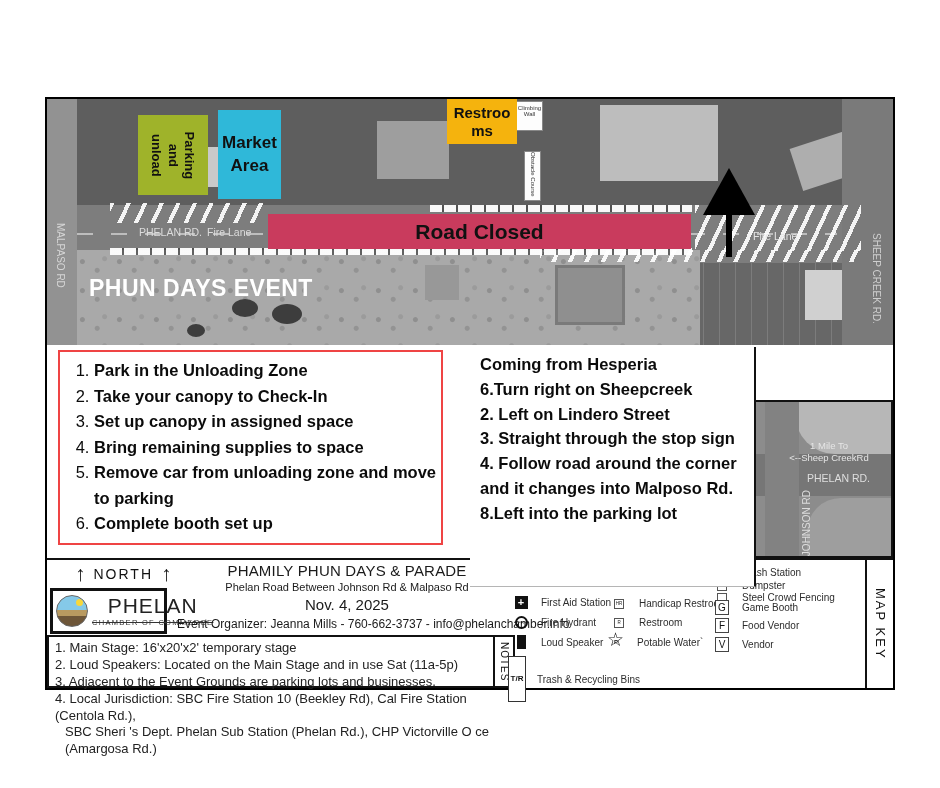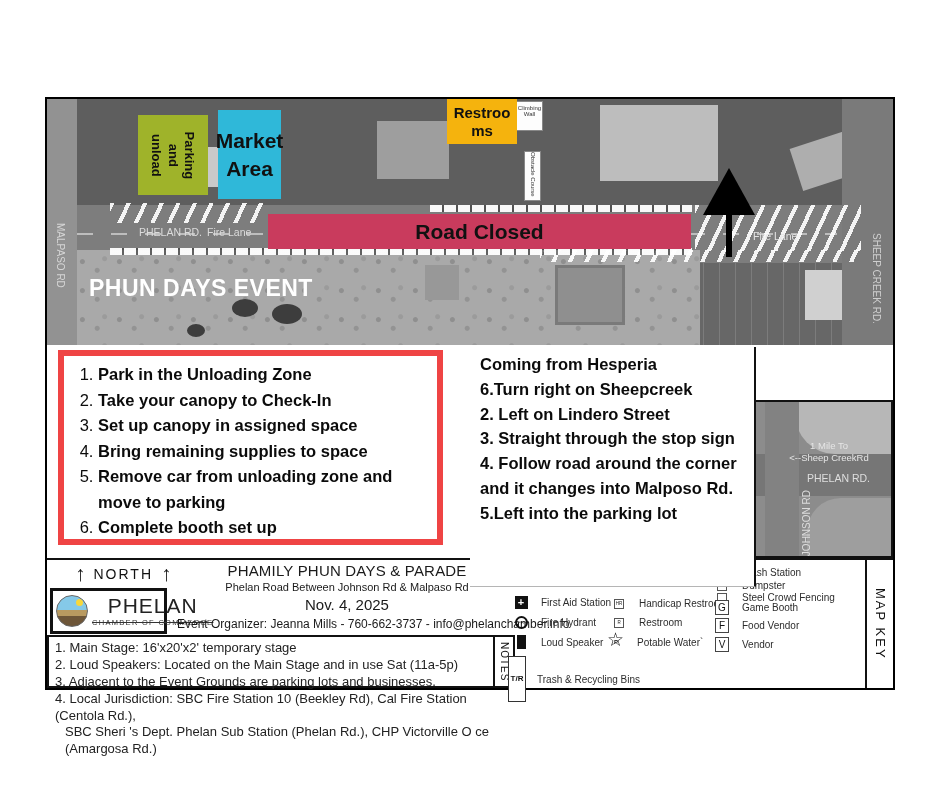--- a/index.html
+++ b/index.html
@@ -26,21 +26,21 @@
                 background:repeating-linear-gradient(90deg,#f2f2f2 0 16px, transparent 16px 34px); }
   .hatch { position:absolute; opacity:.92;
            background:repeating-linear-gradient(115deg, #ffffff 0 4px, transparent 4px 15px); }
   .boothstrip { position:absolute; height:7px; opacity:.95;
            background:repeating-linear-gradient(90deg, #ffffff 0 12px, rgba(60,60,60,.7) 12px 14px); }
 
   .zone { position:absolute; display:flex; align-items:center; justify-content:center; text-align:center;
           font-weight:bold; color:#111; }
   .zone-parking { left:91px; top:16px; width:70px; height:80px; background:#9fb32a; }
   .zone-parking .rot { transform:rotate(90deg); width:80px; font-size:13px; line-height:1.25; }
-  .zone-market { left:171px; top:11px; width:63px; height:89px; background:#2fb8d9; font-size:21px; line-height:1.3; }
+  .zone-market { left:171px; top:11px; width:63px; height:89px; background:#2fb8d9; font-size:17px; line-height:1.3; }
   .zone-restrooms { left:400px; top:0; width:70px; height:45px; background:#f5b30d; font-size:15px; line-height:1.2;
                     word-break:break-all; padding:2px 6px; }
   .zone-roadclosed { left:221px; top:115px; width:423px; height:35px; background:#c93b5d; font-size:21px; }
 
   .maplabel { position:absolute; color:#dcdcdc; font-size:10.5px; white-space:nowrap; }
   .vlabel { writing-mode:vertical-rl; }
   #phun-days { position:absolute; left:42px; top:176px; color:#ffffff; font-weight:bold; font-size:23px; letter-spacing:.5px; white-space:nowrap; }
   .minibox { position:absolute; background:#fdfdfd; border:1px solid #888; color:#333; font-size:6px; line-height:1.05; overflow:hidden; text-align:center; }
   .minibox .vtext { writing-mode:vertical-rl; }
 
@@ -52,21 +52,21 @@
   #inset-map { position:absolute; left:706px; top:301px; width:140px; height:158px; background:#8c8c8c;
                border:2px solid #111; overflow:hidden; }
   .inset-dirt1 { position:absolute; left:40px; top:0; width:100px; height:52px; background:#b7b7b7; border-bottom-left-radius:40px; }
   .inset-dirt2 { position:absolute; left:52px; top:96px; width:88px; height:62px; background:#9e9e9e; border-top-left-radius:34px; }
   .inset-hroad { position:absolute; left:0; top:52px; width:140px; height:42px; background:#767676; }
   .inset-vroad { position:absolute; left:10px; top:0; width:34px; height:158px; background:#828282; }
   .inset-label { position:absolute; color:#e6e6e6; font-size:9.5px; white-space:nowrap; }
 
   
   #instructions-box { position:absolute; left:11px; top:251px; width:385px; height:195px; background:#fff;
-                      border:6px solid #ef4444; z-index:5; padding:6px 4px 0 2px; }
+                      border:2px solid #ef4444; z-index:5; padding:6px 4px 0 2px; }
   #instructions-box ol { margin-left:32px; font-size:16.5px; font-weight:bold; color:#0b0b0b; line-height:1.55; }
   #instructions-box li::marker { font-weight:normal; }
 
   #directions-box { position:absolute; left:423px; top:248px; width:286px; height:240px; background:#fff;
                     border-right:2px solid #111; border-bottom:1px solid #b5b5b5; z-index:5; padding:5px 6px 0 10px; }
   #directions-box .dline { font-size:16.5px; font-weight:bold; color:#0b0b0b; line-height:1.5; }
 
   
   #footer-sep { position:absolute; left:0; top:459px; width:846px; height:2px; background:#111; z-index:1; }
 
@@ -204,21 +204,21 @@
         <li>Complete booth set up</li>
       </ol>
     </div>
 
     <div id="directions-box">
       <div class="dline">Coming from Hesperia</div>
       <div class="dline">6.Turn right on Sheepcreek</div>
       <div class="dline">2. Left on Lindero Street</div>
       <div class="dline">3. Straight through the stop sign</div>
       <div class="dline">4. Follow road around the corner and it changes into Malposo Rd.</div>
-      <div class="dline">5.Left into the parking lot</div>
+      <div class="dline">8.Left into the parking lot</div>
     </div>
 
     <div id="footer-sep"></div>
 
     <div id="north">
       <span class="n-arrow">↑</span>
       <span class="n-label">NORTH</span>
       <span class="n-arrow">↑</span>
     </div>
 

